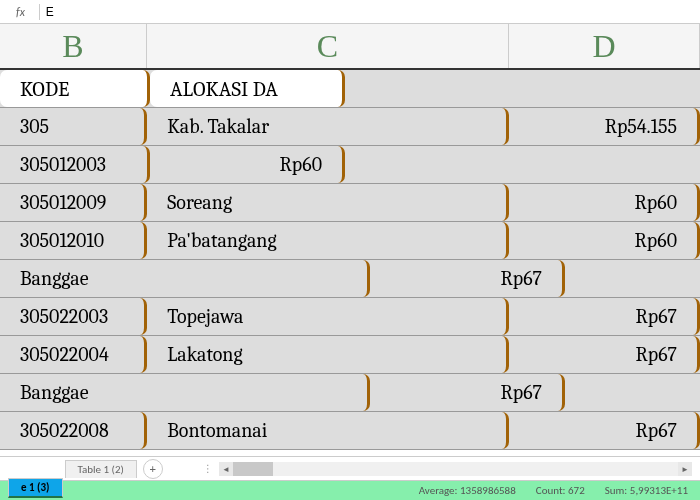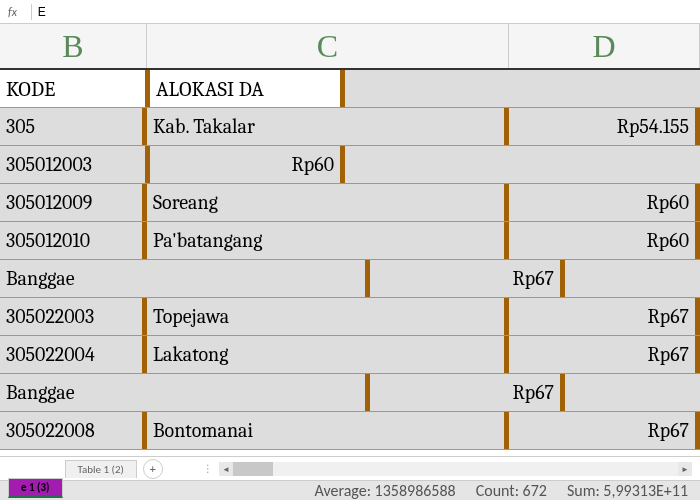--- a/index.html
+++ b/index.html
@@ -1,52 +1,52 @@
 <!DOCTYPE html>
 <html><head>
   <meta charset="utf-8">
   <style>
     * { box-sizing: border-box; margin: 0; padding: 0; }
     body { font-family: 'Calibri', Arial, sans-serif; background: #fff; overflow: hidden; width: 700px; height: 500px; }
     
-    .formula-bar { height: 24px; border-bottom: 1px solid #ccc; display: flex; align-items: center; padding: 0 4px; background: #fff; }
+    .formula-bar { height: 24px; border-bottom: 1px solid #ccc; display: flex; align-items: center; padding: 0 12px; background: #fff; }
     .fx-label { font-style: italic; font-size: 12px; color: #666; margin-right: 8px; padding: 0 4px; }
     .formula-input { flex: 1; border: none; font-size: 12px; height: 20px; padding: 0 4px; outline: none; }
     .formula-divider { width: 1px; height: 16px; background: #ccc; margin: 0 2px; }
     
     .grid-area { position: relative; height: 432px; }
     
     .col-headers { display: flex; height: 46px; border-bottom: 2px solid #333; background: #f0f0f0; }
     .col-header { display: flex; align-items: center; justify-content: center; font-size: 32px; color: #5a8a5a; font-family: Georgia, serif; border-right: 1px solid #ccc; background: #f5f5f5; }
     
     .data-rows { }
     .data-row { display: flex; height: 38px; border-bottom: 1px solid #999; background: #ddd; }
-    .cell { padding: 4px 6px; font-size: 20px; font-family: 'Cambria', Georgia, serif; border-right: 5px solid #a16207; display: flex; align-items: center; overflow: hidden; white-space: nowrap; }
+    .cell { padding: 4px 20px; font-size: 20px; font-family: 'Cambria', Georgia, serif; border-right: 3px solid #a16207; display: flex; align-items: center; overflow: hidden; white-space: nowrap; border-radius: 7px; }
     .cell.right { justify-content: flex-end; }
     .cell.bold { font-weight: normal; }
     
     .header-row .cell { background: #fff; font-size: 21px; }
     
     .col-b { width: 150px; }
     .col-c { width: 370px; }
     .col-d { width: 195px; }
     
     .sheet-tabs { height: 24px; background: #fff; border-top: 1px solid #ccc; display: flex; align-items: center; padding: 0 8px; }
     .tab { padding: 2px 12px; font-size: 11px; border: 1px solid #ccc; border-bottom: none; background: #fff; margin-right: 2px; cursor: pointer; }
-    .tab.active { background: #a21caf; border-bottom: 2px solid #217346; font-weight: bold; margin-top: 38px; }
+    .tab.active { background: #0ea5e9; border-bottom: 2px solid #217346; font-weight: bold; margin-top: 38px; }
     .tab.inactive { background: #f0f0f0; color: #666; }
     .add-sheet { width: 20px; height: 20px; border: 1px solid #ccc; border-radius: 50%; display: flex; align-items: center; justify-content: center; font-size: 12px; color: #666; margin-left: 4px; cursor: pointer; }
     
     .hscroll-area { flex: 1; display: flex; align-items: center; margin-left: 40px; }
     .hscroll-sep { color: #999; font-size: 10px; margin-right: 6px; }
     .hscroll-btn { width: 14px; height: 14px; background: #e8e8e8; display: flex; align-items: center; justify-content: center; font-size: 8px; color: #666; cursor: pointer; }
     .hscroll-track { flex: 1; height: 14px; background: #f0f0f0; position: relative; }
     .hscroll-thumb { position: absolute; left: 0; width: 40px; height: 14px; background: #c8c8c8; }
     
-    .status-bar { height: 20px; background: #e5e5e5; border-top: 1px solid #ccc; display: flex; align-items: center; justify-content: flex-end; padding: 0 12px; font-size: 16px; color: #555; gap: 20px; }
+    .status-bar { height: 20px; background: #86efac; border-top: 1px solid #ccc; display: flex; align-items: center; justify-content: flex-end; padding: 0 12px; font-size: 11px; color: #555; gap: 20px; }
   </style>
 </head>
 <body>
 
 <div class="formula-bar">
   <span class="fx-label">fx</span>
   <div class="formula-divider"></div>
   <input class="formula-input" value="E" style="">
 </div>
 

